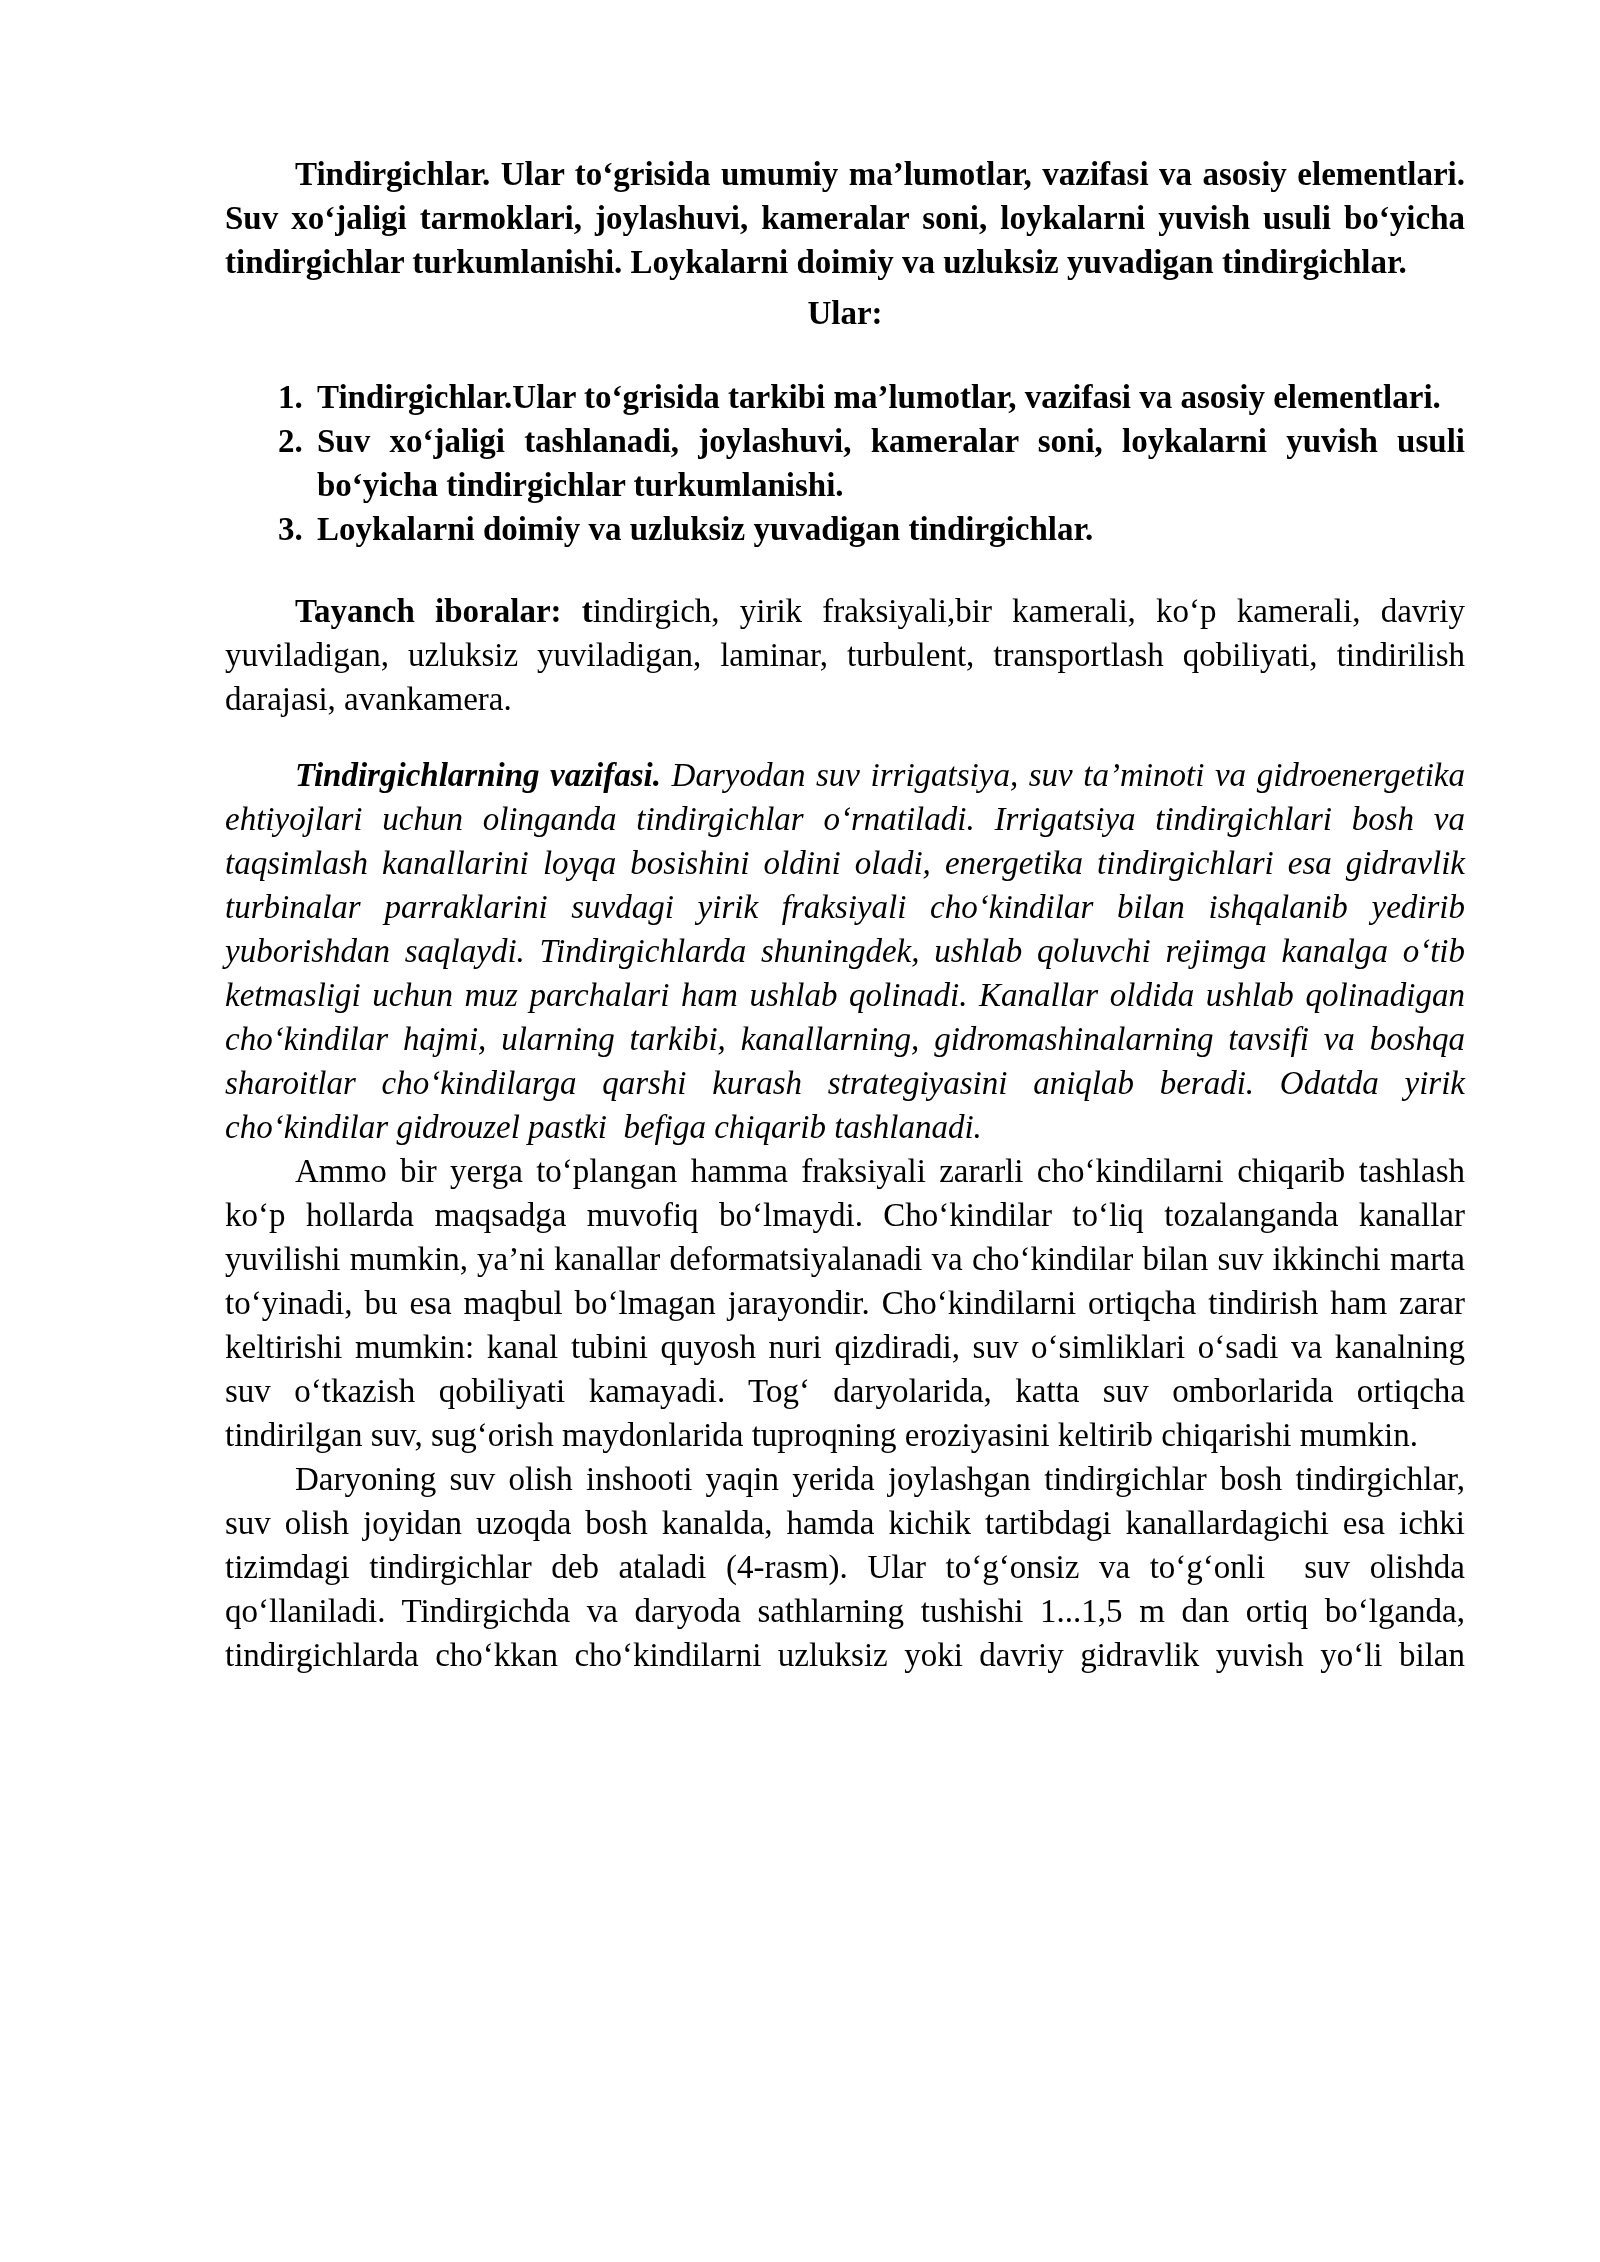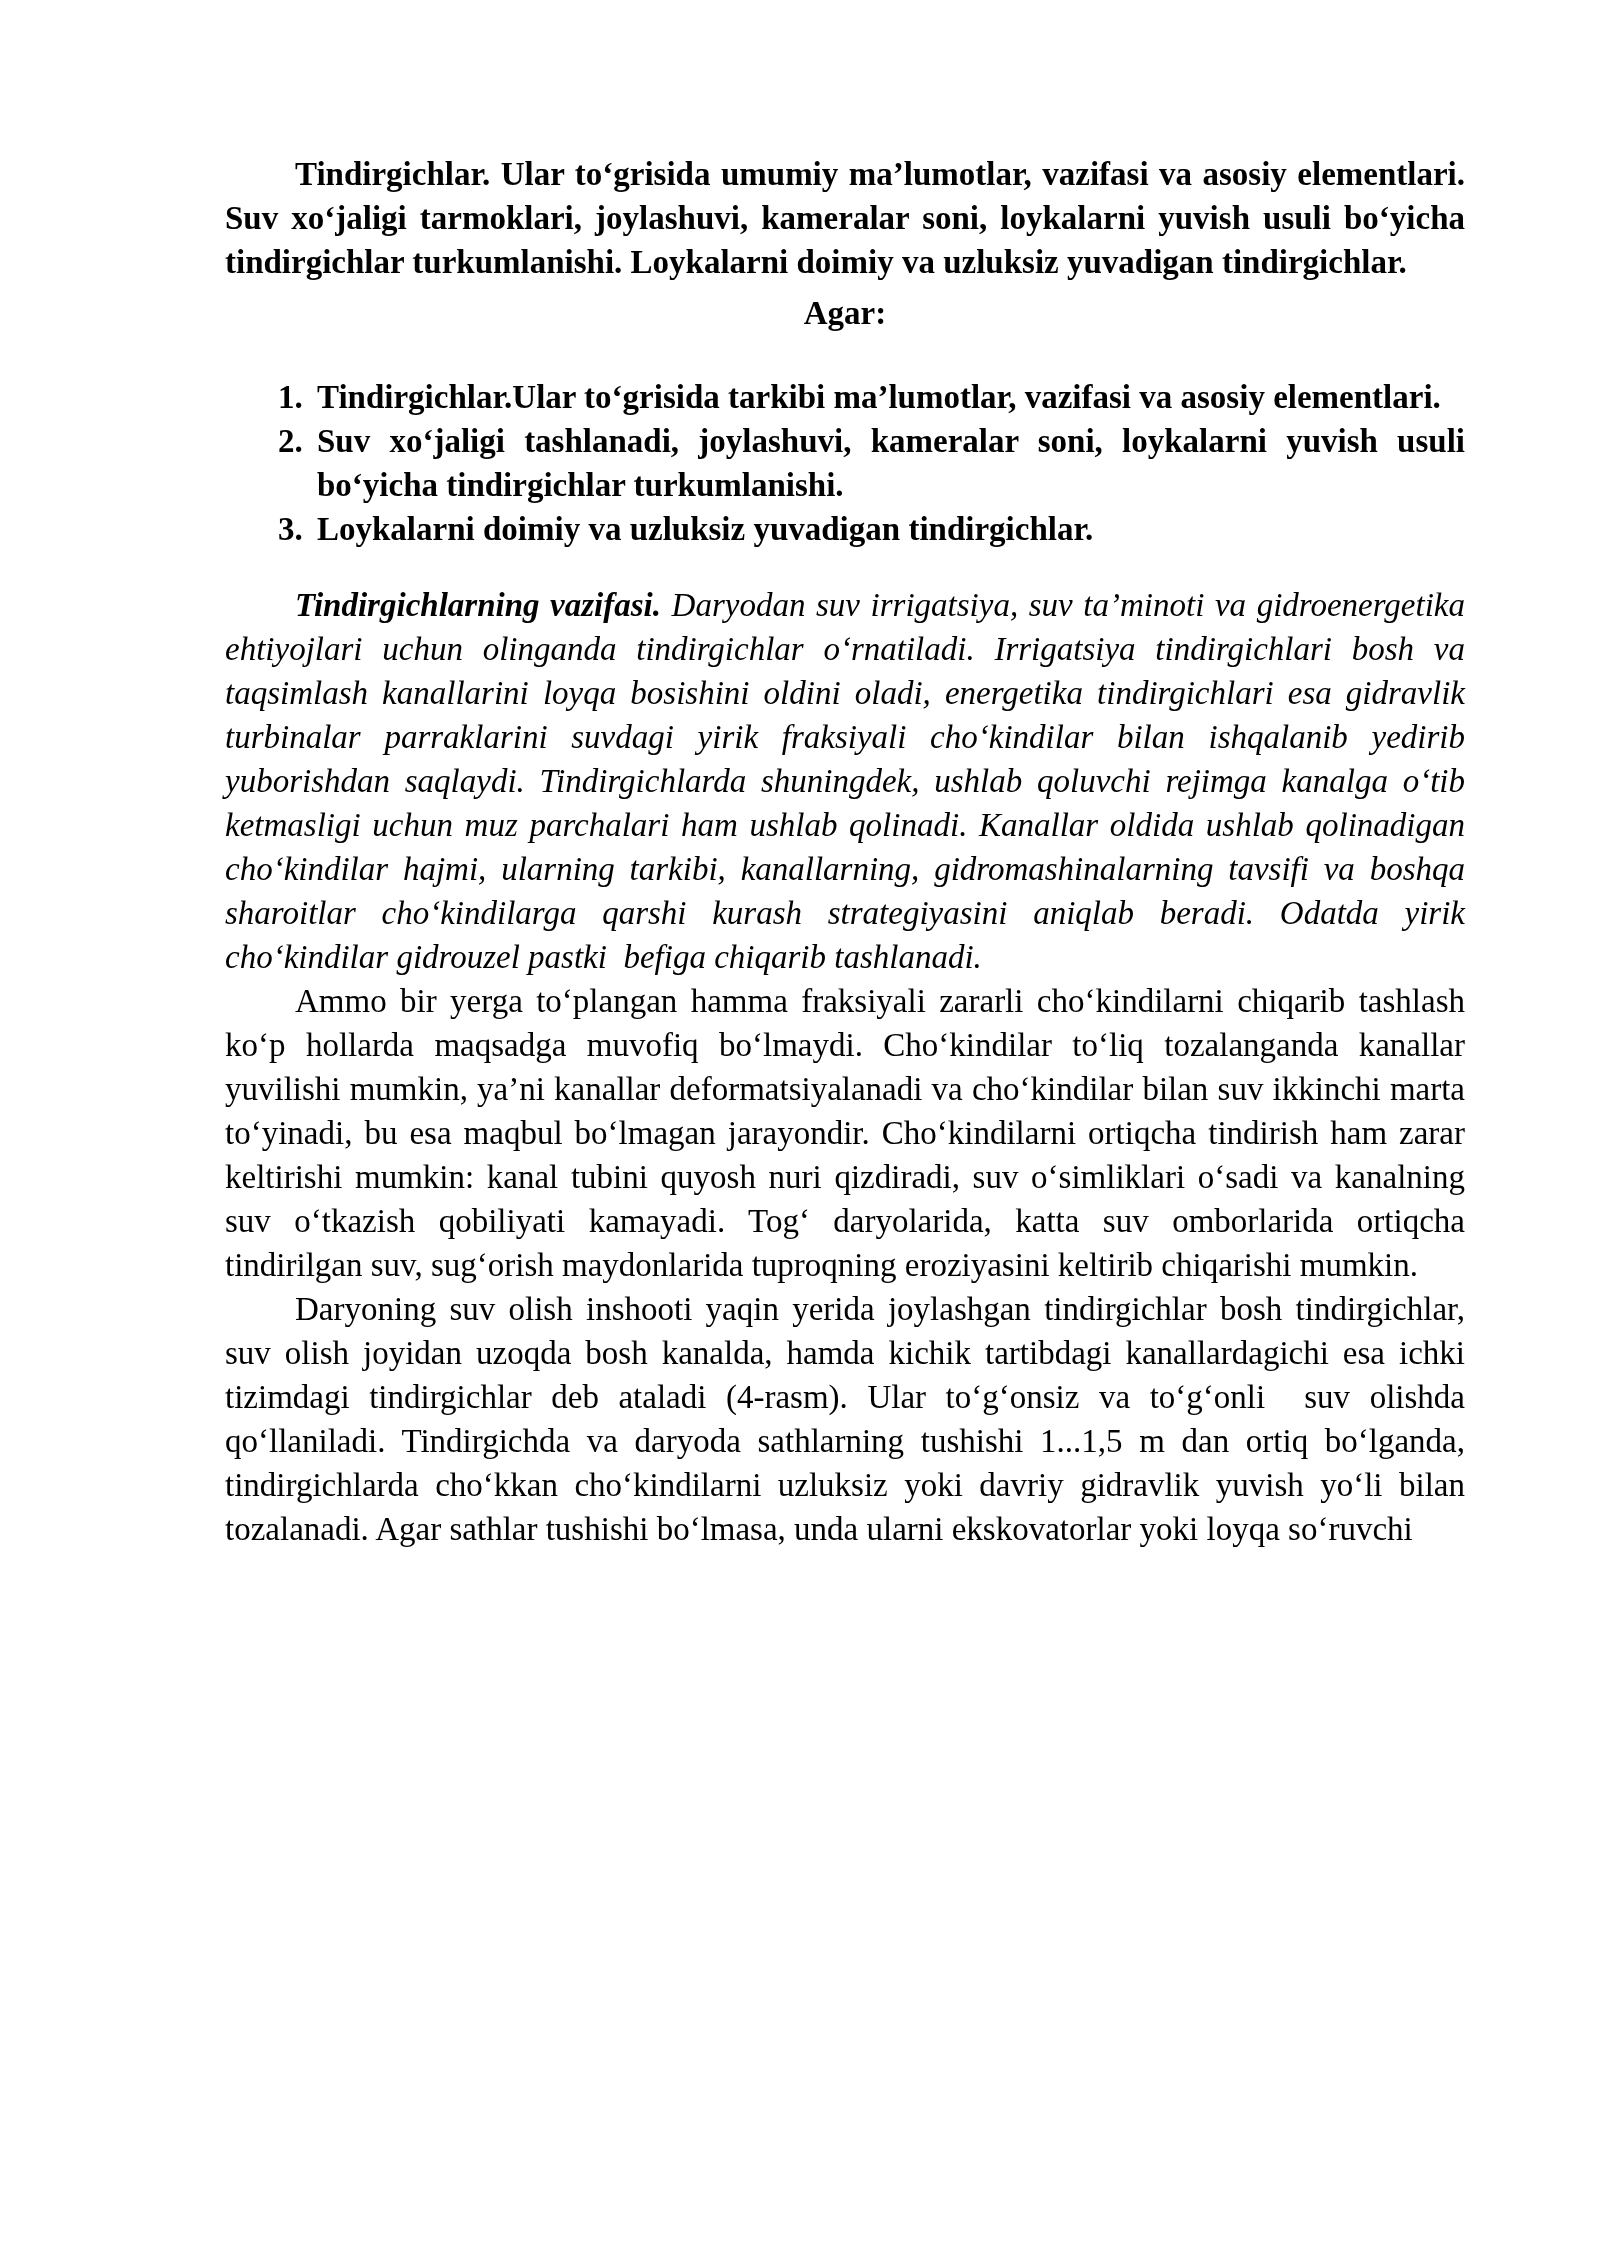--- a/index.html
+++ b/index.html
@@ -67,38 +67,39 @@
 </style>
 </head>
 <body>
 
 <div class="page">
   <div class="content">
 
     <p class="indent"><span class="b">Tindirgichlar. Ular to‘grisida umumiy ma’lumotlar, vazifasi va asosiy elementlari. Suv xo‘jaligi tarmoklari, joylashuvi, kameralar soni, loykalarni yuvish usuli bo‘yicha tindirgichlar turkumlanishi. Loykalarni doimiy va uzluksiz yuvadigan tindirgichlar.</span></p>
 
     <p class="center mt-reja">
-      <span class="b">Agar:</span>
+      <span class="b">Ular:</span>
     </p>
 
     <ol class="plan-list">
       <li class="plan-item">
         <span class="plan-marker">1.</span>
         <span class="plan-text"><span class="b">Tindirgichlar.Ular to‘grisida tarkibi ma’lumotlar, vazifasi va asosiy elementlari.</span></span>
       </li>
       <li class="plan-item">
         <span class="plan-marker">2.</span>
         <span class="plan-text"><span class="b">Suv xo‘jaligi tashlanadi, joylashuvi, kameralar soni, loykalarni yuvish usuli bo‘yicha tindirgichlar turkumlanishi.</span></span>
       </li>
       <li class="plan-item">
         <span class="plan-marker">3.</span>
         <span class="plan-text"><span class="b">Loykalarni doimiy va uzluksiz yuvadigan tindirgichlar.</span></span>
       </li>
     </ol>
 
+    <p class="indent mt-keywords"><span class="b">Tayanch iboralar: t</span><span>indirgich, yirik fraksiyali,bir kamerali, ko‘p kamerali, davriy yuviladigan, uzluksiz yuviladigan, laminar, turbulent, transportlash qobiliyati, tindirilish darajasi, avankamera.</span></p>
 
 
     <p class="indent mt-para1"><span class="b">Tindirgichlarning vazifasi. </span><span>Daryodan suv irrigatsiya, suv ta’minoti va gidroenergetika ehtiyojlari uchun olinganda tindirgichlar o‘rnatiladi. Irrigatsiya tindirgichlari bosh va taqsimlash kanallarini loyqa bosishini oldini oladi, energetika tindirgichlari esa gidravlik turbinalar parraklarini suvdagi yirik fraksiyali cho‘kindilar bilan ishqalanib yedirib yuborishdan saqlaydi. Tindirgichlarda shuningdek, ushlab qoluvchi rejimga kanalga o‘tib ketmasligi uchun muz parchalari ham ushlab qolinadi. Kanallar oldida ushlab qolinadigan cho‘kindilar hajmi, ularning tarkibi, kanallarning, gidromashinalarning tavsifi va boshqa sharoitlar cho‘kindilarga qarshi kurash strategiyasini aniqlab beradi. Odatda yirik cho‘kindilar gidrouzel pastki&nbsp; befiga chiqarib tashlanadi.</span></p>
 
     <p class="indent"><span>Ammo bir yerga to‘plangan hamma fraksiyali zararli cho‘kindilarni chiqarib tashlash ko‘p hollarda maqsadga muvofiq bo‘lmaydi. Cho‘kindilar to‘liq tozalanganda kanallar yuvilishi mumkin, ya’ni kanallar deformatsiyalanadi va cho‘kindilar bilan suv ikkinchi marta to‘yinadi, bu esa maqbul bo‘lmagan jarayondir. Cho‘kindilarni ortiqcha tindirish ham zarar keltirishi mumkin: kanal tubini quyosh nuri qizdiradi, suv o‘simliklari o‘sadi va kanalning suv o‘tkazish qobiliyati kamayadi. Tog‘ daryolarida, katta suv omborlarida ortiqcha tindirilgan suv, sug‘orish maydonlarida tuproqning eroziyasini keltirib chiqarishi mumkin.</span></p>
 
     <p class="indent"><span>Daryoning suv olish inshooti yaqin yerida joylashgan tindirgichlar </span><span class="i">bosh</span><span> tindirgichlar, </span><span class="i">suv olish joyidan uzoqda</span><span> bosh kanalda, hamda kichik tartibdagi kanallardagichi esa </span><span class="i">ichki</span><span> tizimdagi tindirgichlar deb ataladi (4-rasm). Ular to‘g‘onsiz va to‘g‘onli&nbsp; suv olishda qo‘llaniladi. Tindirgichda va daryoda sathlarning tushishi 1...1,5 m dan ortiq bo‘lganda, tindirgichlarda cho‘kkan cho‘kindilarni uzluksiz yoki davriy gidravlik yuvish yo‘li bilan tozalanadi. Agar sathlar tushishi bo‘lmasa, unda ularni ekskovatorlar yoki loyqa so‘ruvchi</span></p>
 
   </div>
 

